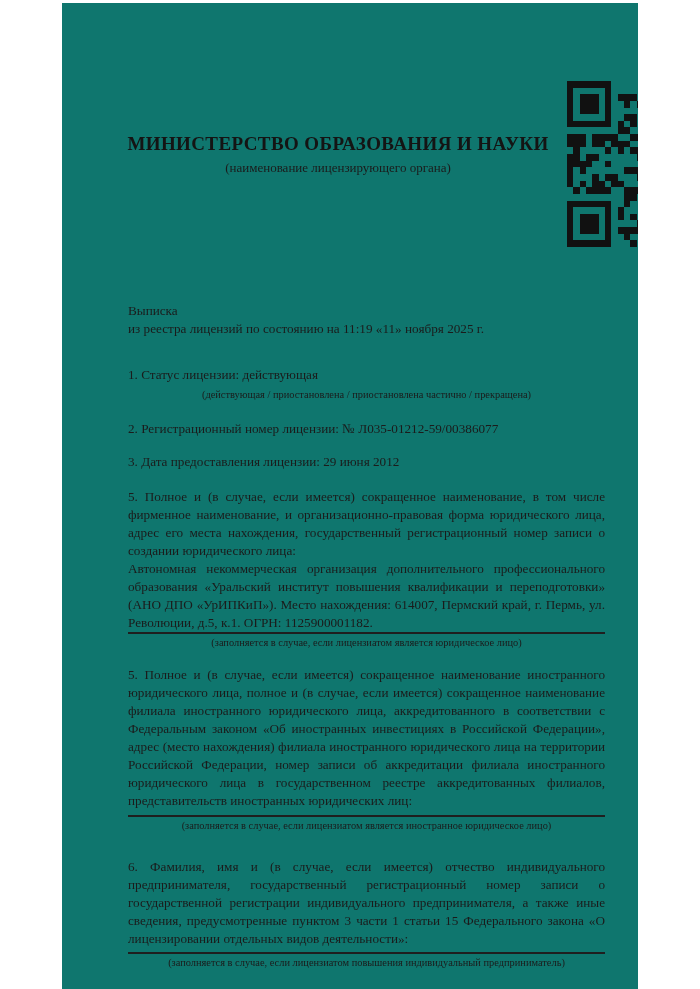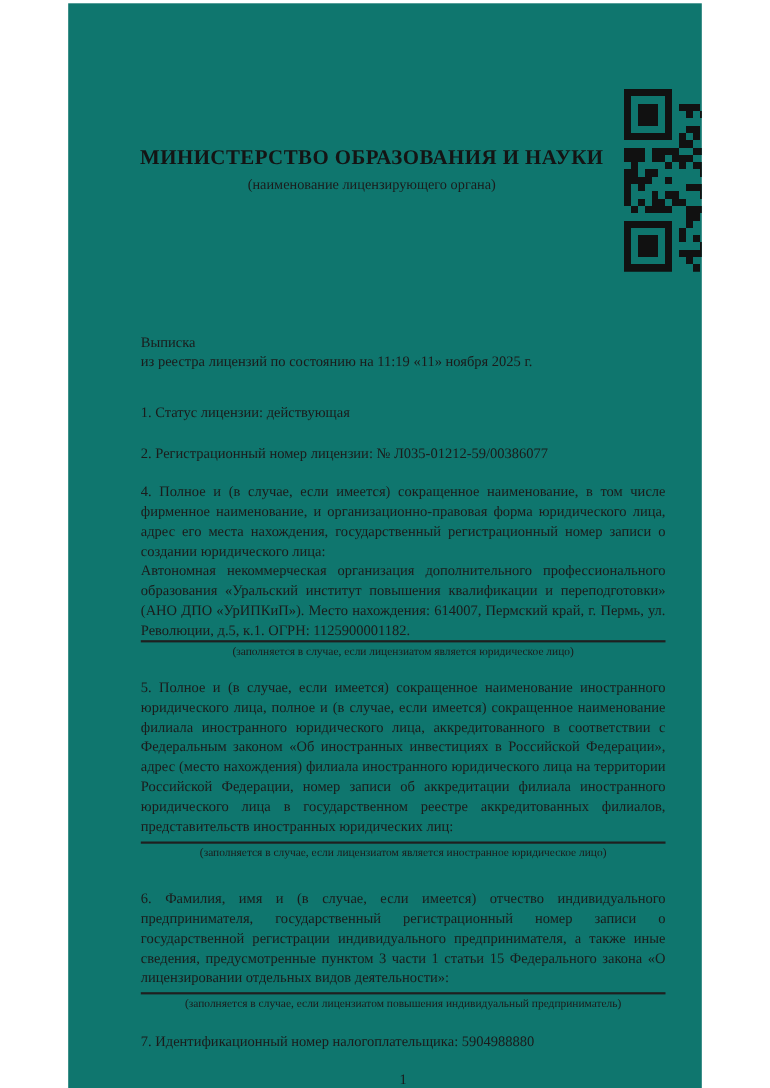--- a/index.html
+++ b/index.html
@@ -382,25 +382,27 @@
   </div>
 
   <div class="content">
 
     <div class="doc-title">
       <div>Выписка</div>
       <div>из реестра лицензий по состоянию на 11:19 «11» ноября 2025 г.</div>
     </div>
 
     <div class="para" style="margin-top:28px">1. Статус лицензии: действующая</div>
+    <div class="caption" style="margin-top:4px">(действующая / приостановлена / приостановлена частично / прекращена)</div>
 
     <div class="para" style="margin-top:19px">2. Регистрационный номер лицензии: № Л035-01212-59/00386077</div>
 
-
-    <div class="para" style="margin-top:17px">4. Полное и (в случае, если имеется) сокращенное наименование, в том числе фирменное наименование, и организационно-правовая форма юридического лица, адрес его места нахождения, государственный регистрационный номер записи о создании юридического лица:</div>
+    <div class="para" style="margin-top:15px">3. Дата предоставления лицензии: 29 июня 2012</div>
+
+    <div class="para" style="margin-top:17px">5. Полное и (в случае, если имеется) сокращенное наименование, в том числе фирменное наименование, и организационно-правовая форма юридического лица, адрес его места нахождения, государственный регистрационный номер записи о создании юридического лица:</div>
     <div class="para">Автономная некоммерческая организация дополнительного профессионального образования «Уральский институт повышения квалификации и переподготовки» (АНО ДПО «УрИПКиП»). Место нахождения: 614007, Пермский край, г. Пермь, ул. Революции, д.5, к.1. ОГРН: 1125900001182.</div>
     <div class="rule"></div>
     <div class="caption" style="margin-top:2px">(заполняется в случае, если лицензиатом является юридическое лицо)</div>
 
     <div class="para" style="margin-top:17px">5. Полное и (в случае, если имеется) сокращенное наименование иностранного юридического лица, полное и (в случае, если имеется) сокращенное наименование филиала иностранного юридического лица, аккредитованного в соответствии с Федеральным законом «Об иностранных инвестициях в Российской Федерации», адрес (место нахождения) филиала иностранного юридического лица на территории Российской Федерации, номер записи об аккредитации филиала иностранного юридического лица в государственном реестре аккредитованных филиалов, представительств иностранных юридических лиц:</div>
     <div class="para"></div>
     <div class="rule" style="margin-top:5px"></div>
     <div class="caption" style="margin-top:2px">(заполняется в случае, если лицензиатом является иностранное юридическое лицо)</div>
 
     <div class="para" style="margin-top:26px">6. Фамилия, имя и (в случае, если имеется) отчество индивидуального предпринимателя, государственный регистрационный номер записи о государственной регистрации индивидуального предпринимателя, а также иные сведения, предусмотренные пунктом 3 части 1 статьи 15 Федерального закона «О лицензировании отдельных видов деятельности»:</div>

